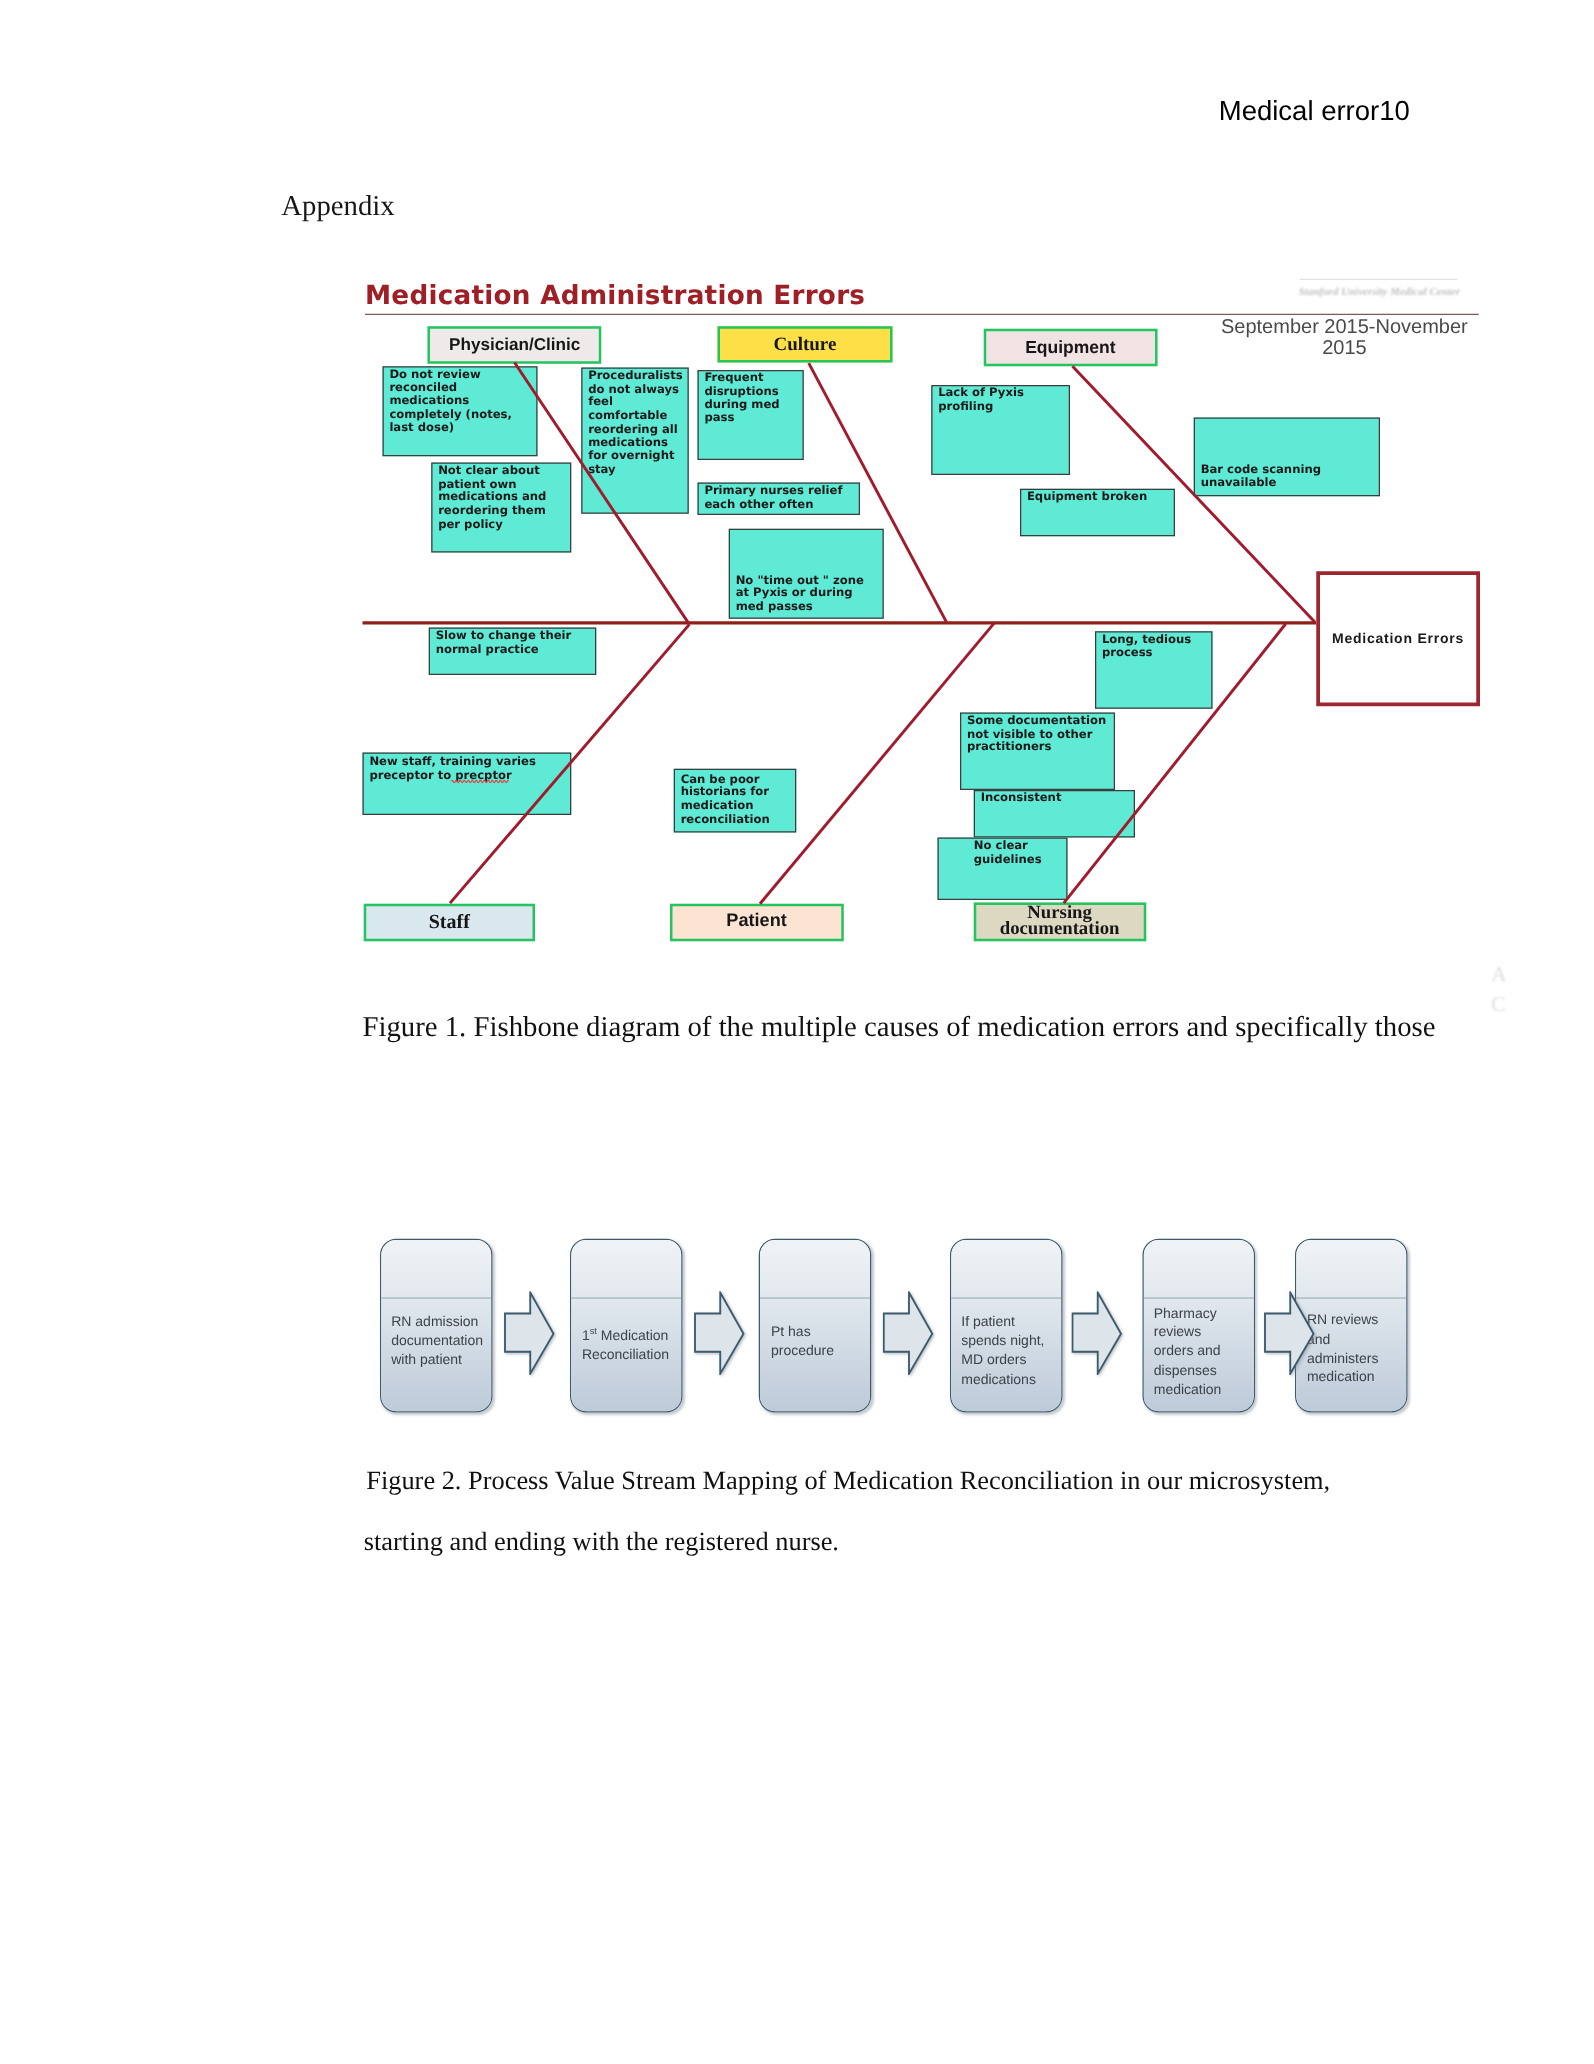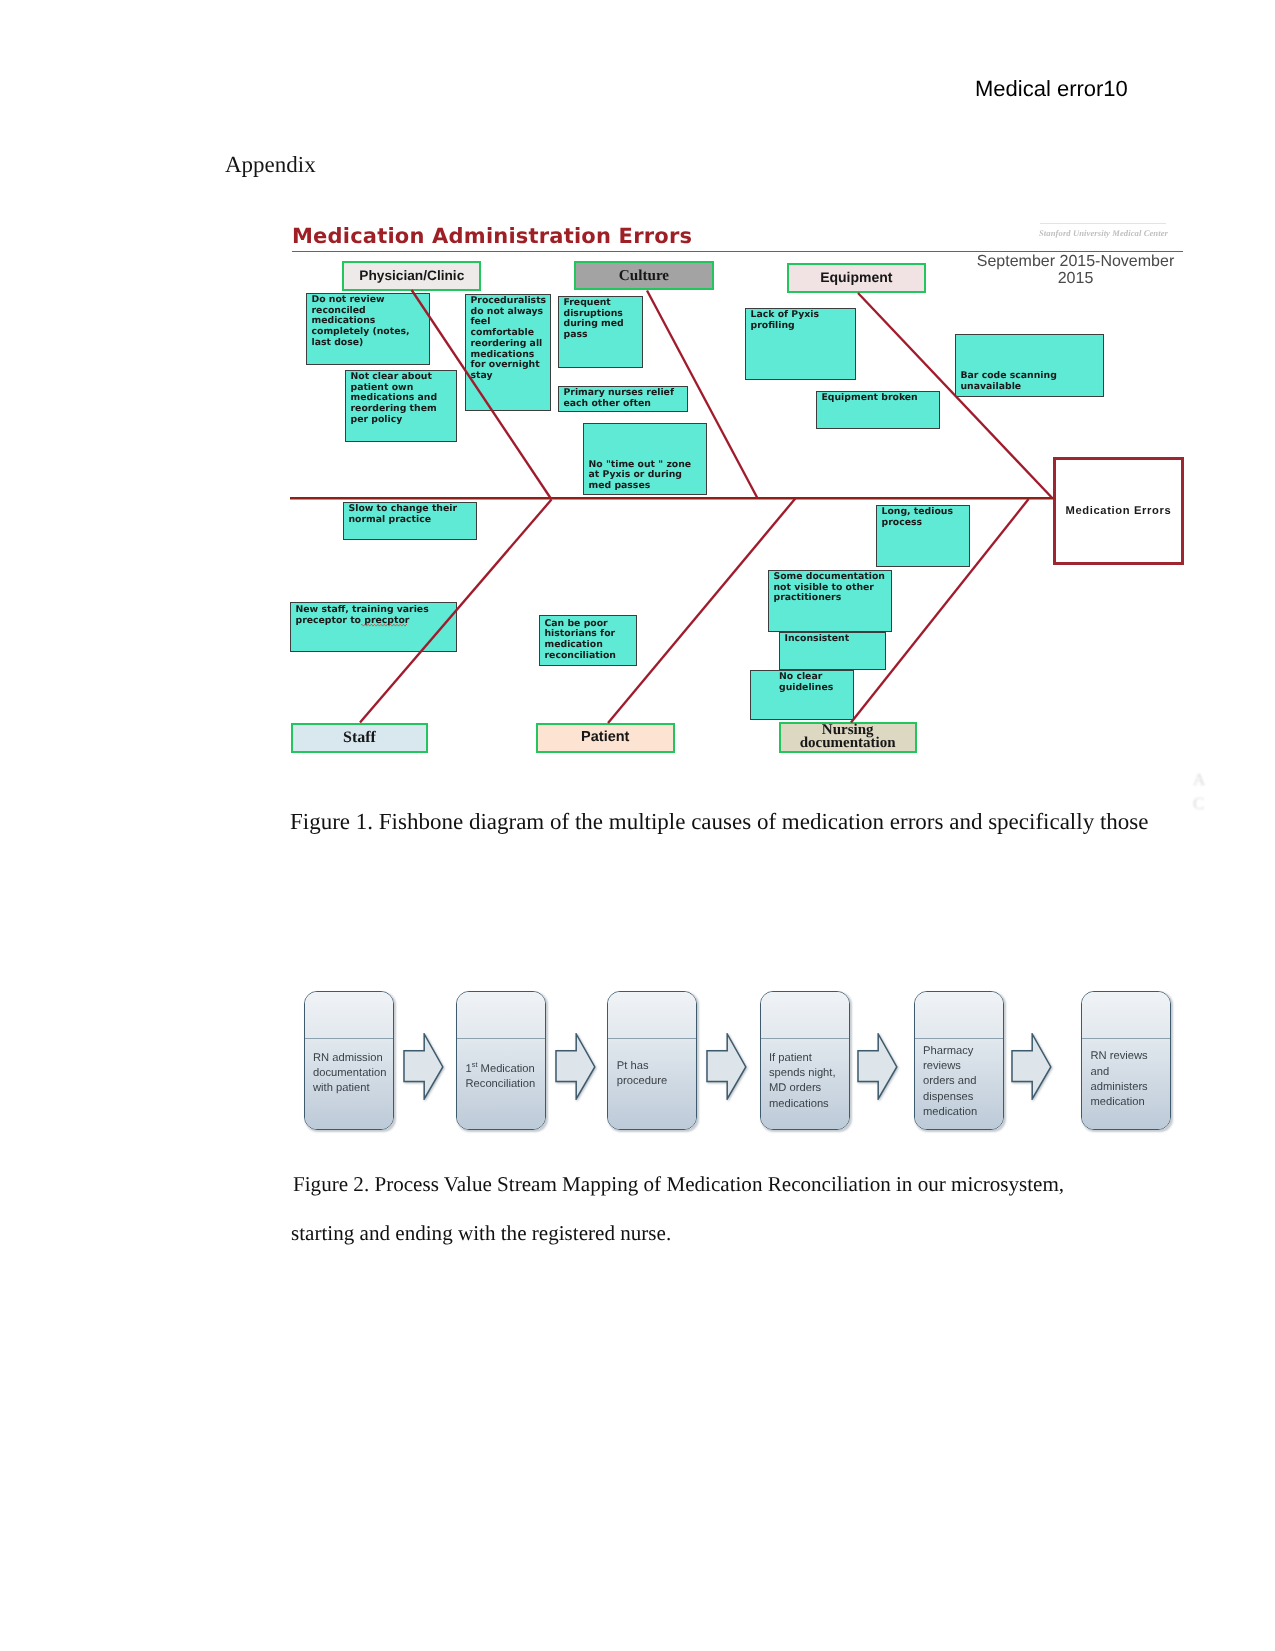--- a/index.html
+++ b/index.html
@@ -50,49 +50,49 @@
   #c4{left:558px;top:386px;width:130px;height:26px;}
   #c5{left:583px;top:423px;width:124px;height:72px;padding-top:35.5px;}
   #c6{left:745px;top:308px;width:111px;height:72px;}
   #c7{left:816px;top:391px;width:124px;height:38px;}
   #c8{left:955px;top:334px;width:149px;height:63px;padding-top:36px;}
   #c9{left:343px;top:502px;width:134px;height:38px;}
   #c10{left:290px;top:602.2px;width:166.8px;height:50.2px;padding-top:2px;}
   #c11{left:539px;top:615.1px;width:97.8px;height:50.8px;padding-top:2.5px;}
   #c12{left:876px;top:505px;width:94px;height:62px;}
   #c13{left:768px;top:570px;width:124px;height:62px;}
-  #c14{left:779px;top:632px;width:107px;height:38px;}
+  #c14{left:779px;top:632px;width:129px;height:38px;}
   #c15{left:750px;top:670px;width:104px;height:50px;padding-left:28px;}
 
   .squiggle{position:absolute;left:360.5px;top:622px;width:46px;height:5px;z-index:5;}
 
   
   #cat0{left:342.3px;top:260.7px;width:139px;height:30.2px;background:#efeaea;font-size:13.7px;}
-  #cat1{left:574.1px;top:260.6px;width:139.7px;height:29.6px;background:#a3a3a3;font-size:15.2px;}
+  #cat1{left:574.1px;top:260.6px;width:139.7px;height:29.6px;background:#fde047;font-size:15.2px;}
   #cat2{left:786.9px;top:262.6px;width:138.9px;height:30.6px;background:#f1e2e3;font-size:14px;}
   #cat3{left:290.5px;top:722.6px;width:137.9px;height:30px;background:#d9e7ef;font-size:16px;}
   #cat4{left:535.6px;top:722.8px;width:139.3px;height:30.3px;background:#fce3d2;font-size:14.5px;}
   #cat5{left:778.5px;top:721.6px;width:138.4px;height:31.3px;background:#ddd8c2;font-size:15px;line-height:12.9px;}
   #effect{left:1052.5px;top:456.5px;width:131.2px;height:108.7px;}
 
   
   #process{position:absolute;left:0;top:0;width:1275px;height:1300px;}
   .pbox{position:absolute;top:991px;width:90px;height:139px;box-sizing:border-box;
         border:1.5px solid #3e5b6d;border-radius:13px;overflow:hidden;
         box-shadow:1.5px 1.5px 2px rgba(120,132,142,.42);}
   .pbox .top{position:absolute;left:0;top:0;right:0;height:45.5px;
         background:linear-gradient(180deg,#f0f3f6 0%,#e2e8ee 100%);border-bottom:1.7px solid #8ba1ad;}
   .pbox .bot{position:absolute;left:0;top:47px;right:0;bottom:0;
         background:linear-gradient(180deg,#e1e8ee 0%,#bdcad8 100%);}
   .pbox .txt{position:absolute;left:8.5px;top:36px;width:78px;height:92px;
         display:flex;flex-direction:column;justify-content:center;
         font-family:"Liberation Sans",sans-serif;font-size:11.2px;line-height:15.35px;color:#3b4248;}
   .pbox .txt .pline{white-space:nowrap;}
   .pbox .txt sup{font-size:.66em;vertical-align:super;line-height:0;}
-  #p0{left:303.5px;} #p1{left:456px;} #p2{left:607.3px;} #p3{left:759.5px;} #p4{left:913.5px;} #p5{left:1081px;}
+  #p0{left:303.5px;} #p1{left:456px;} #p2{left:607.3px;} #p3{left:759.5px;} #p4{left:913.5px;} #p5{left:1036px;}
   #p0 .txt{top:35.8px;} #p1 .txt{top:39.3px;} #p2 .txt{top:36.4px;}
   #p3 .txt{top:43.2px;} #p4 .txt{top:44px;} #p5 .txt{top:42px;}
   .parrow{position:absolute;top:1033.2px;width:41px;height:67px;z-index:2;
         filter:drop-shadow(1.8px 1.8px 1.2px rgba(120,132,142,.55));}
   #a0{left:402.5px;} #a1{left:555.2px;} #a2{left:705.6px;} #a3{left:857.2px;} #a4{left:1011.2px;}
 </style>
 </head>
 <body>
 
 <div class="page">

